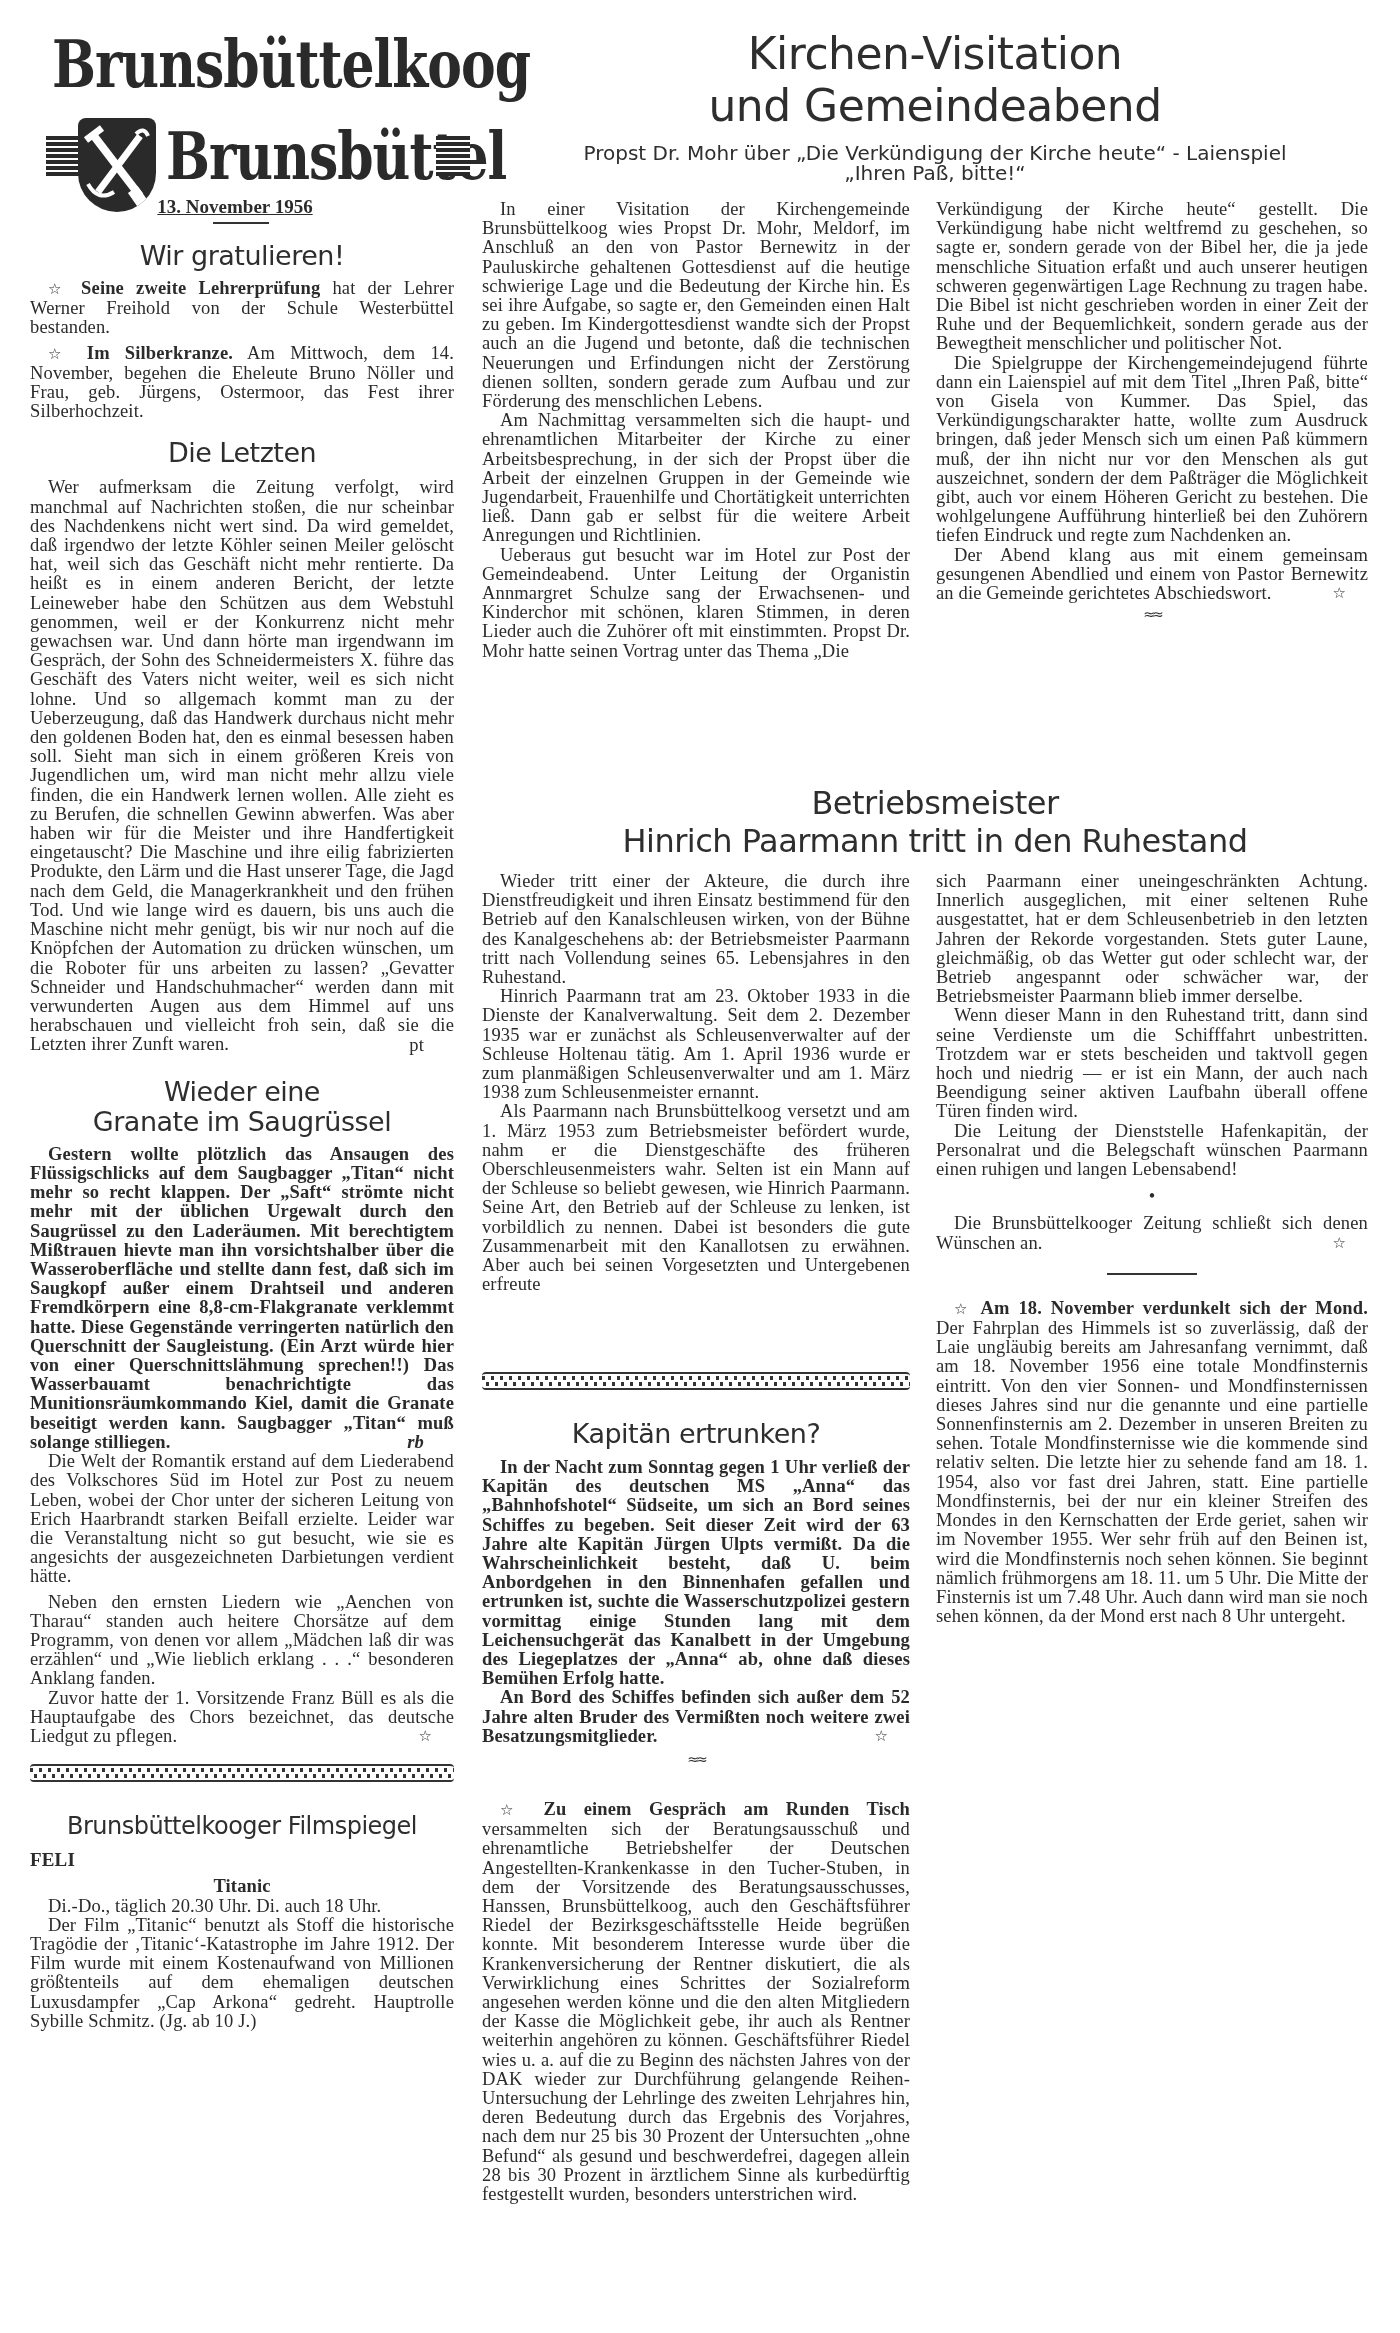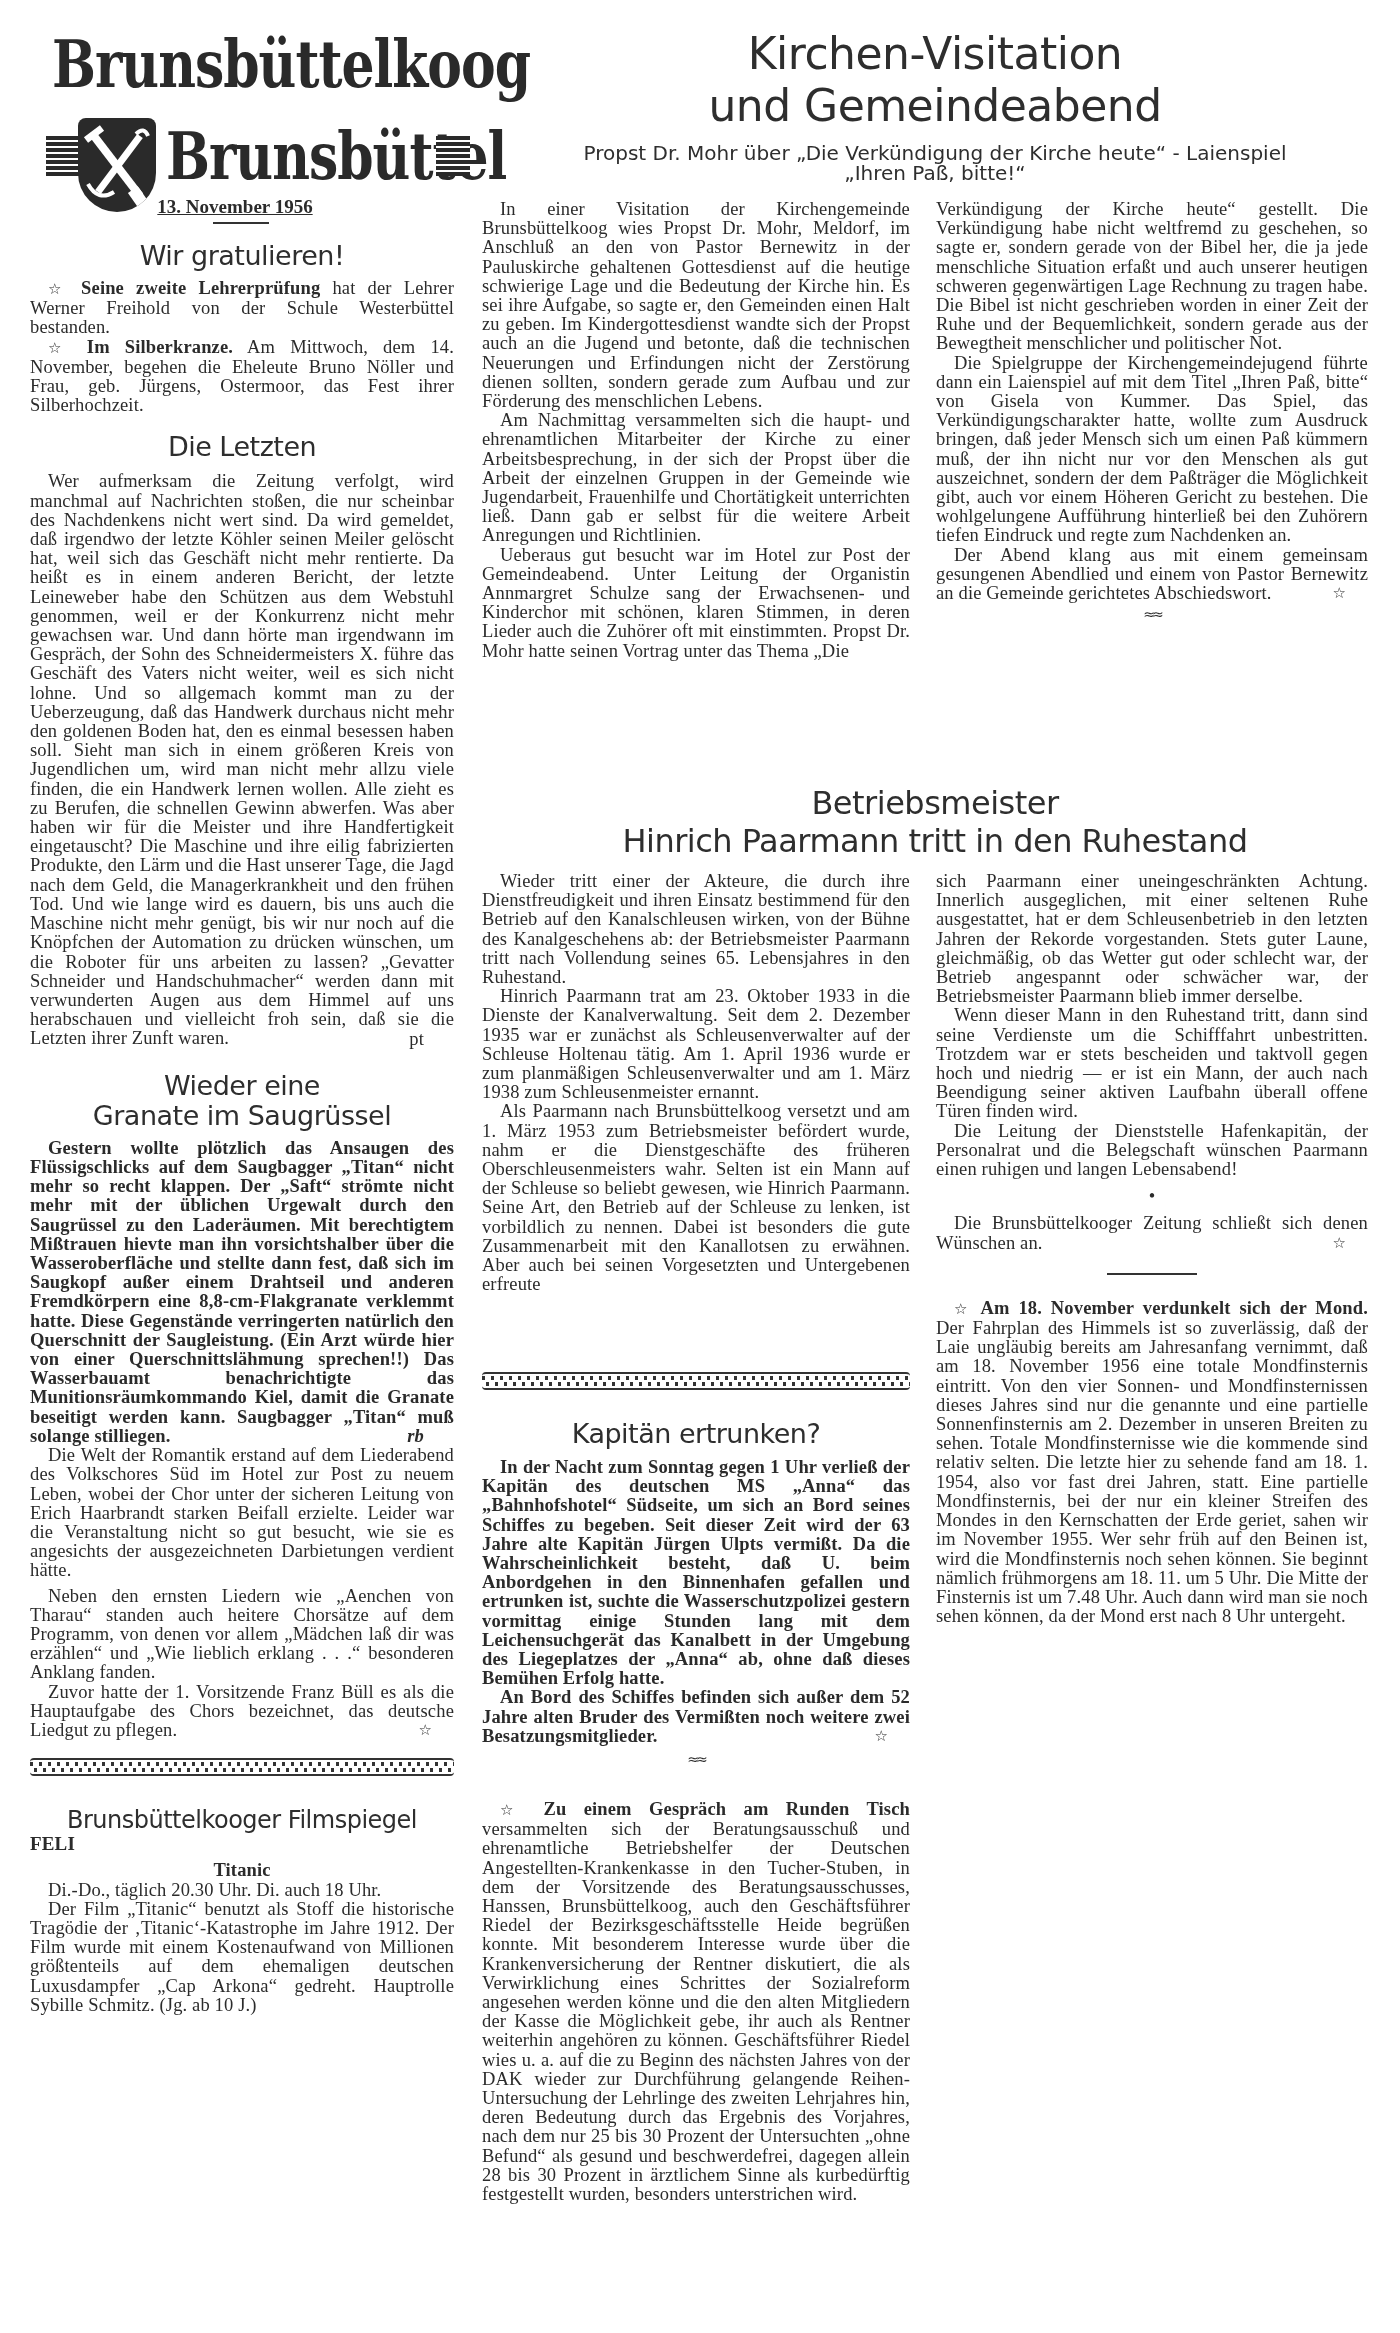--- a/index.html
+++ b/index.html
@@ -42,21 +42,21 @@
   <div class="abs mast-line" style="left:126px; top:100px; font-size:52px;">Brunsbüttel</div>
   <div class="banner-r" style="left:396px; top:118px;"></div>
 </div>
 <div class="abs" style="left:0; top:196px; width:470px; text-align:center; font-family:'Liberation Serif',serif; font-weight:bold; font-size:19px;text-decoration:underline;">13. November 1956</div>
 <div class="abs small-rule" style="left:213px; top:222px; width:56px; height:2px;"></div>
 
 <div class="abs" style="left:30px; top:240px; width:424px;">
 
   <div class="head" style="font-size:27px; margin:0 0 8px 0;">Wir gratulieren!</div>
   <div class="body-text">
-    <p style=""><span class="star">☆</span> <span class="bold">Seine zweite Lehrerprüfung</span><span> hat der Lehrer Werner Freihold von der Schule Westerbüttel bestanden.</span></p>
+    <p style="margin-bottom:6px;"><span class="star">☆</span> <span class="bold">Seine zweite Lehrerprüfung</span><span> hat der Lehrer Werner Freihold von der Schule Westerbüttel bestanden.</span></p>
     <p><span class="star">☆</span> <span class="bold">Im Silberkranze.</span><span> Am Mittwoch, dem 14. November, begehen die Eheleute Bruno Nöller und Frau, geb. Jürgens, Ostermoor, das Fest ihrer Silberhochzeit.</span></p>
   </div>
 
   <div class="head" style="font-size:27px; margin:16px 0 10px 0;">Die Letzten</div>
   <div class="body-text">
     <p>Wer aufmerksam die Zeitung verfolgt, wird manchmal auf Nachrichten stoßen, die nur scheinbar des Nachdenkens nicht wert sind. Da wird gemeldet, daß irgendwo der letzte Köhler seinen Meiler gelöscht hat, weil sich das Geschäft nicht mehr rentierte. Da heißt es in einem anderen Bericht, der letzte Leineweber habe den Schützen aus dem Webstuhl genommen, weil er der Konkurrenz nicht mehr gewachsen war. Und dann hörte man irgendwann im Gespräch, der Sohn des Schneidermeisters X. führe das Geschäft des Vaters nicht weiter, weil es sich nicht lohne. Und so allgemach kommt man zu der Ueberzeugung, daß das Handwerk durchaus nicht mehr den goldenen Boden hat, den es einmal besessen haben soll. Sieht man sich in einem größeren Kreis von Jugendlichen um, wird man nicht mehr allzu viele finden, die ein Handwerk lernen wollen. Alle zieht es zu Berufen, die schnellen Gewinn abwerfen. Was aber haben wir für die Meister und ihre Handfertigkeit eingetauscht? Die Maschine und ihre eilig fabrizierten Produkte, den Lärm und die Hast unserer Tage, die Jagd nach dem Geld, die Managerkrankheit und den frühen Tod. Und wie lange wird es dauern, bis uns auch die Maschine nicht mehr genügt, bis wir nur noch auf die Knöpfchen der Automation zu drücken wünschen, um die Roboter für uns arbeiten zu lassen? „Gevatter Schneider und Handschuhmacher“ werden dann mit verwunderten Augen aus dem Himmel auf uns herabschauen und vielleicht froh sein, daß sie die Letzten ihrer Zunft waren.</p>
     <span class="sig">pt</span>
   </div>
 
   <div class="head" style="font-size:27px; line-height:30px; margin:22px 0 8px 0;">
@@ -69,21 +69,21 @@
   </div>
 
   <div class="body-text">
     <p style="margin-bottom:6px;">Die Welt der Romantik erstand auf dem Liederabend des Volkschores Süd im Hotel zur Post zu neuem Leben, wobei der Chor unter der sicheren Leitung von Erich Haarbrandt starken Beifall erzielte. Leider war die Veranstaltung nicht so gut besucht, wie sie es angesichts der ausgezeichneten Darbietungen verdient hätte.</p>
     <p>Neben den ernsten Liedern wie „Aenchen von Tharau“ standen auch heitere Chorsätze auf dem Programm, von denen vor allem „Mädchen laß dir was erzählen“ und „Wie lieblich erklang . . .“ besonderen Anklang fanden.</p>
     <p><span>Zuvor hatte der 1. Vorsitzende Franz Büll es als die Hauptaufgabe des Chors bezeichnet, das deutsche Liedgut zu pflegen.</span> <span class="star sig-inline">☆</span></p>
   </div>
 
   <div class="ornament" style="margin:18px 0 30px 0;"></div>
 
-  <div class="head" style="font-size:24px; margin:0 0 0 0;">Brunsbüttelkooger Filmspiegel</div>
+  <div class="head" style="font-size:24px; margin:0 0 10px 0;">Brunsbüttelkooger Filmspiegel</div>
   <div class="body-text">
     <p class="noindent bold" style="font-size:19px; margin-bottom:8px;">FELI</p>
     <p class="noindent bold" style="text-align:center;">Titanic</p>
     <p>Di.-Do., täglich 20.30 Uhr. Di. auch 18 Uhr.</p>
     <p>Der Film „Titanic“ benutzt als Stoff die historische Tragödie der ‚Titanic‘-Katastrophe im Jahre 1912. Der Film wurde mit einem Kostenaufwand von Millionen größtenteils auf dem ehemaligen deutschen Luxusdampfer „Cap Arkona“ gedreht. Hauptrolle Sybille Schmitz. (Jg. ab 10 J.)</p>
   </div>
 </div>
 
 <div class="abs head" style="left:470px; top:28px; width:930px; font-size:44px; line-height:52px;">
   <div>Kirchen-Visitation</div>

